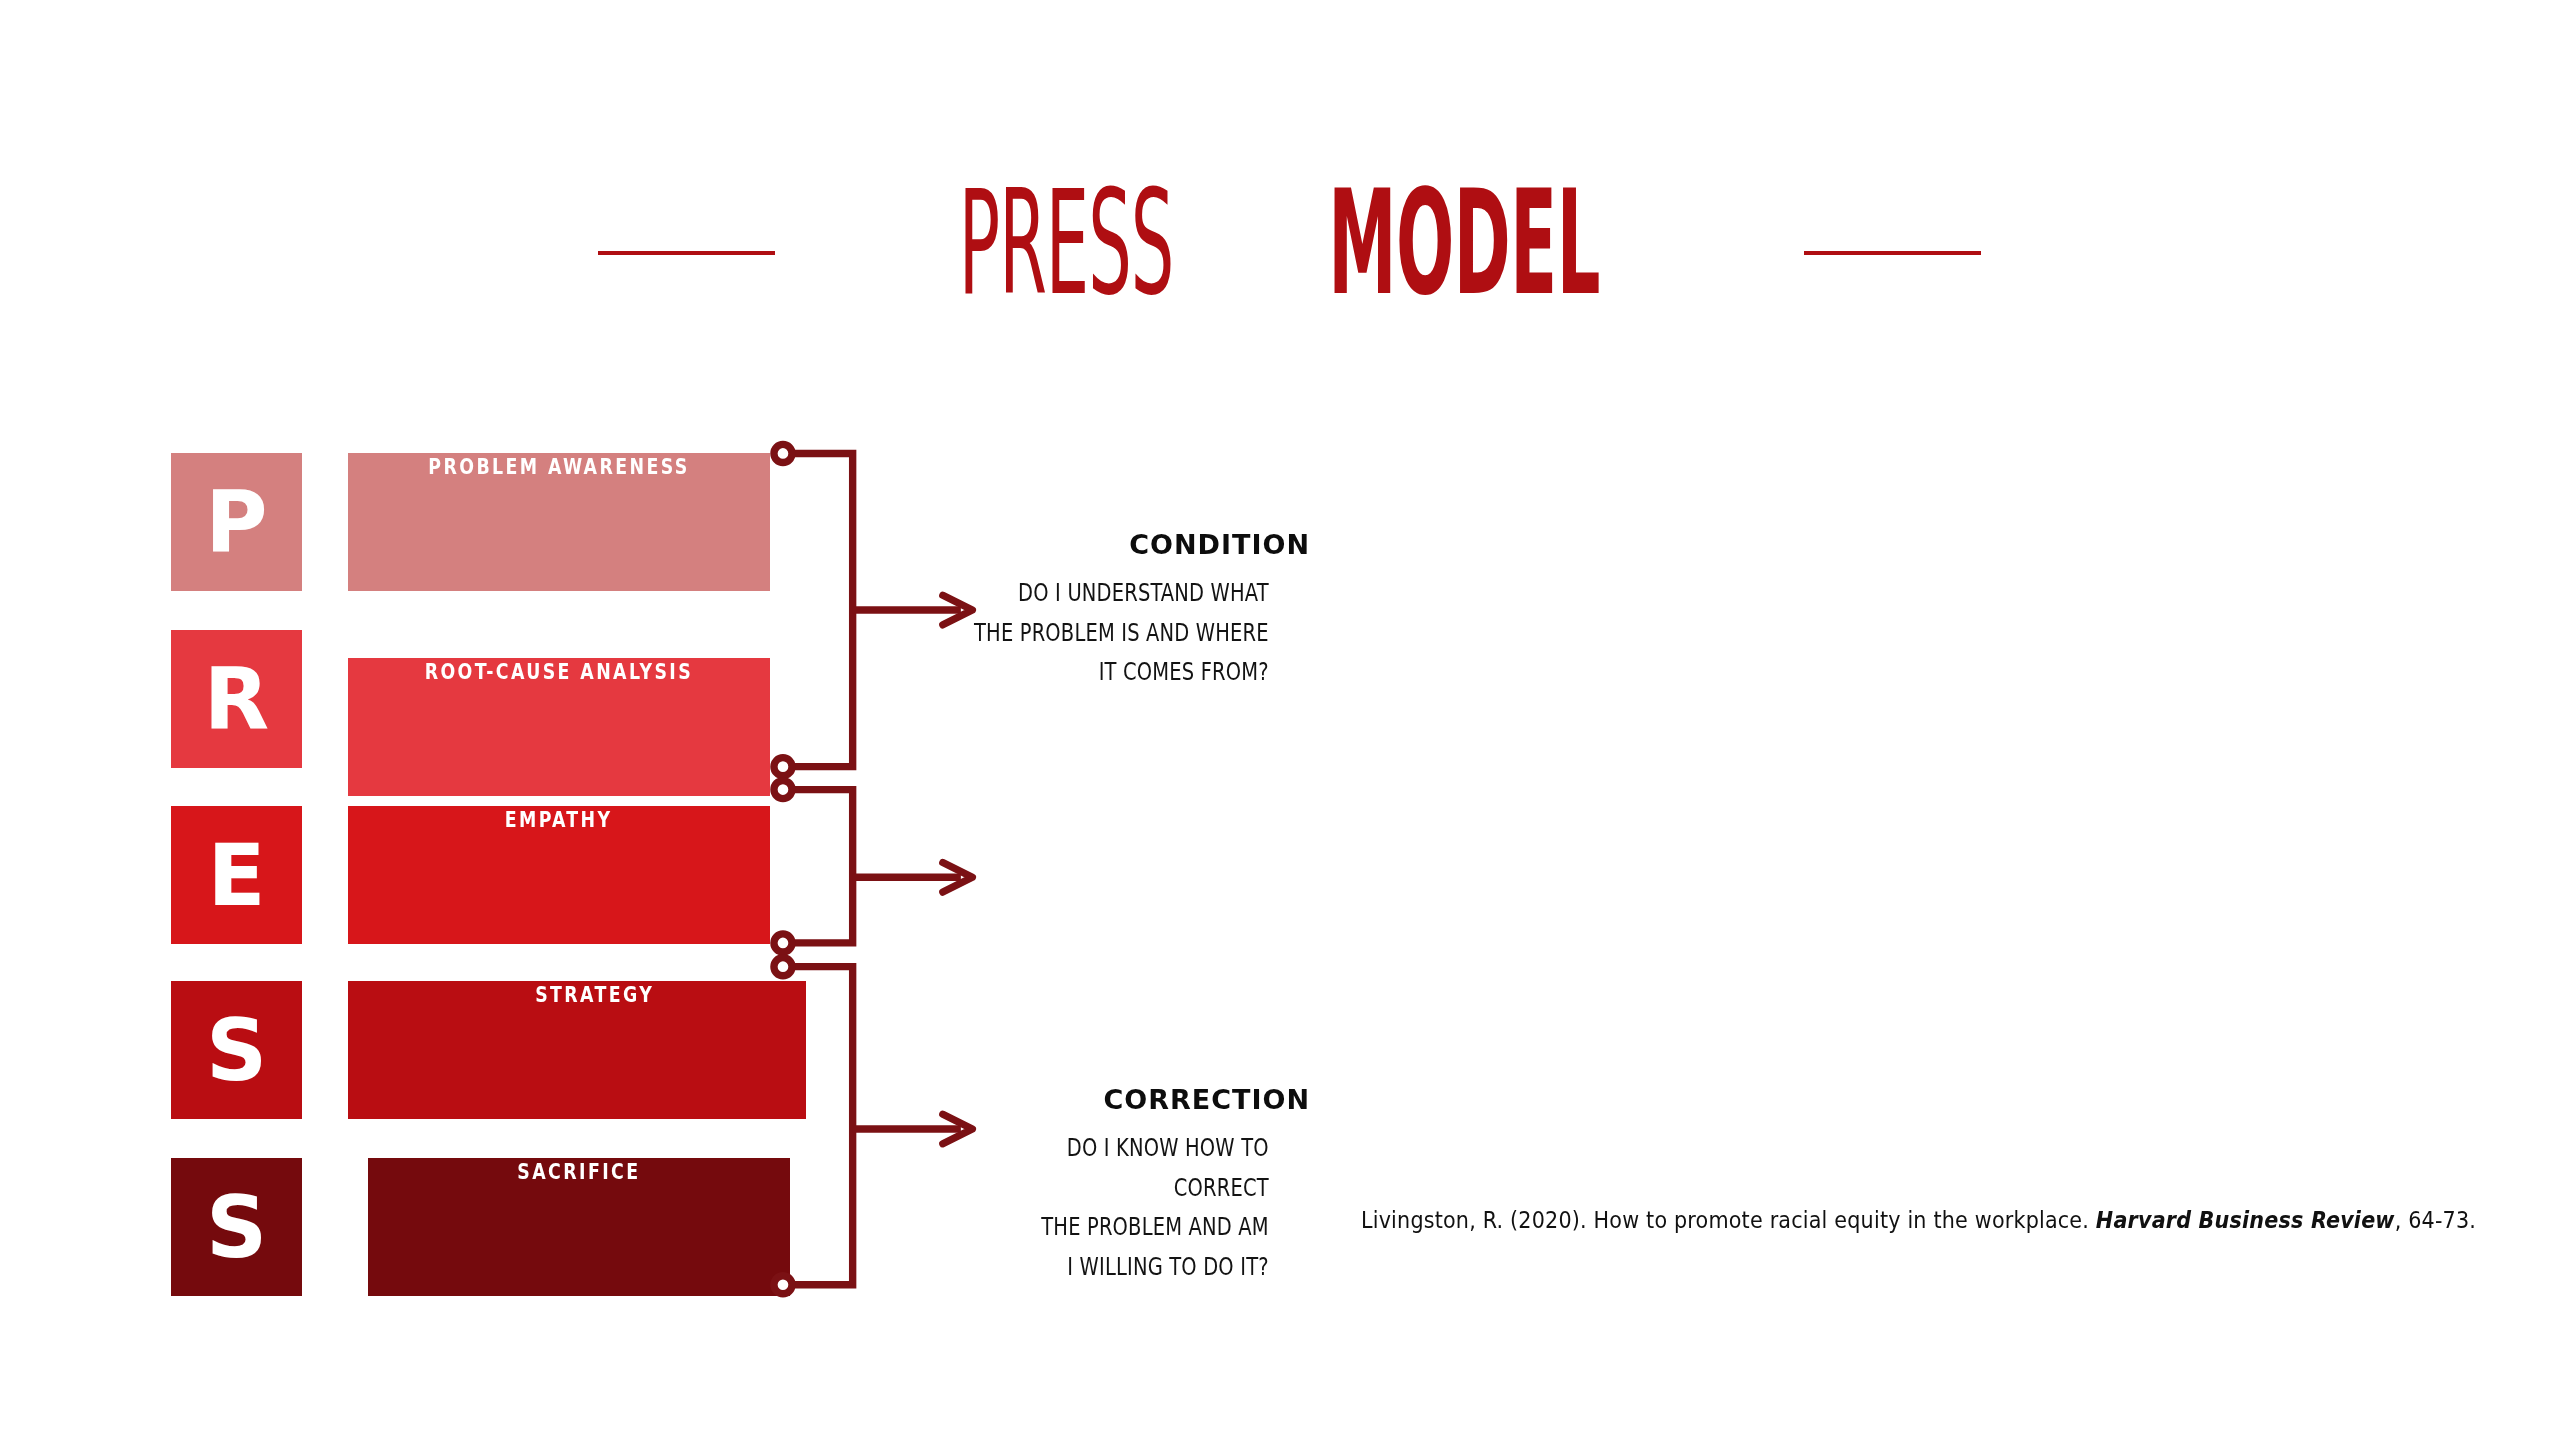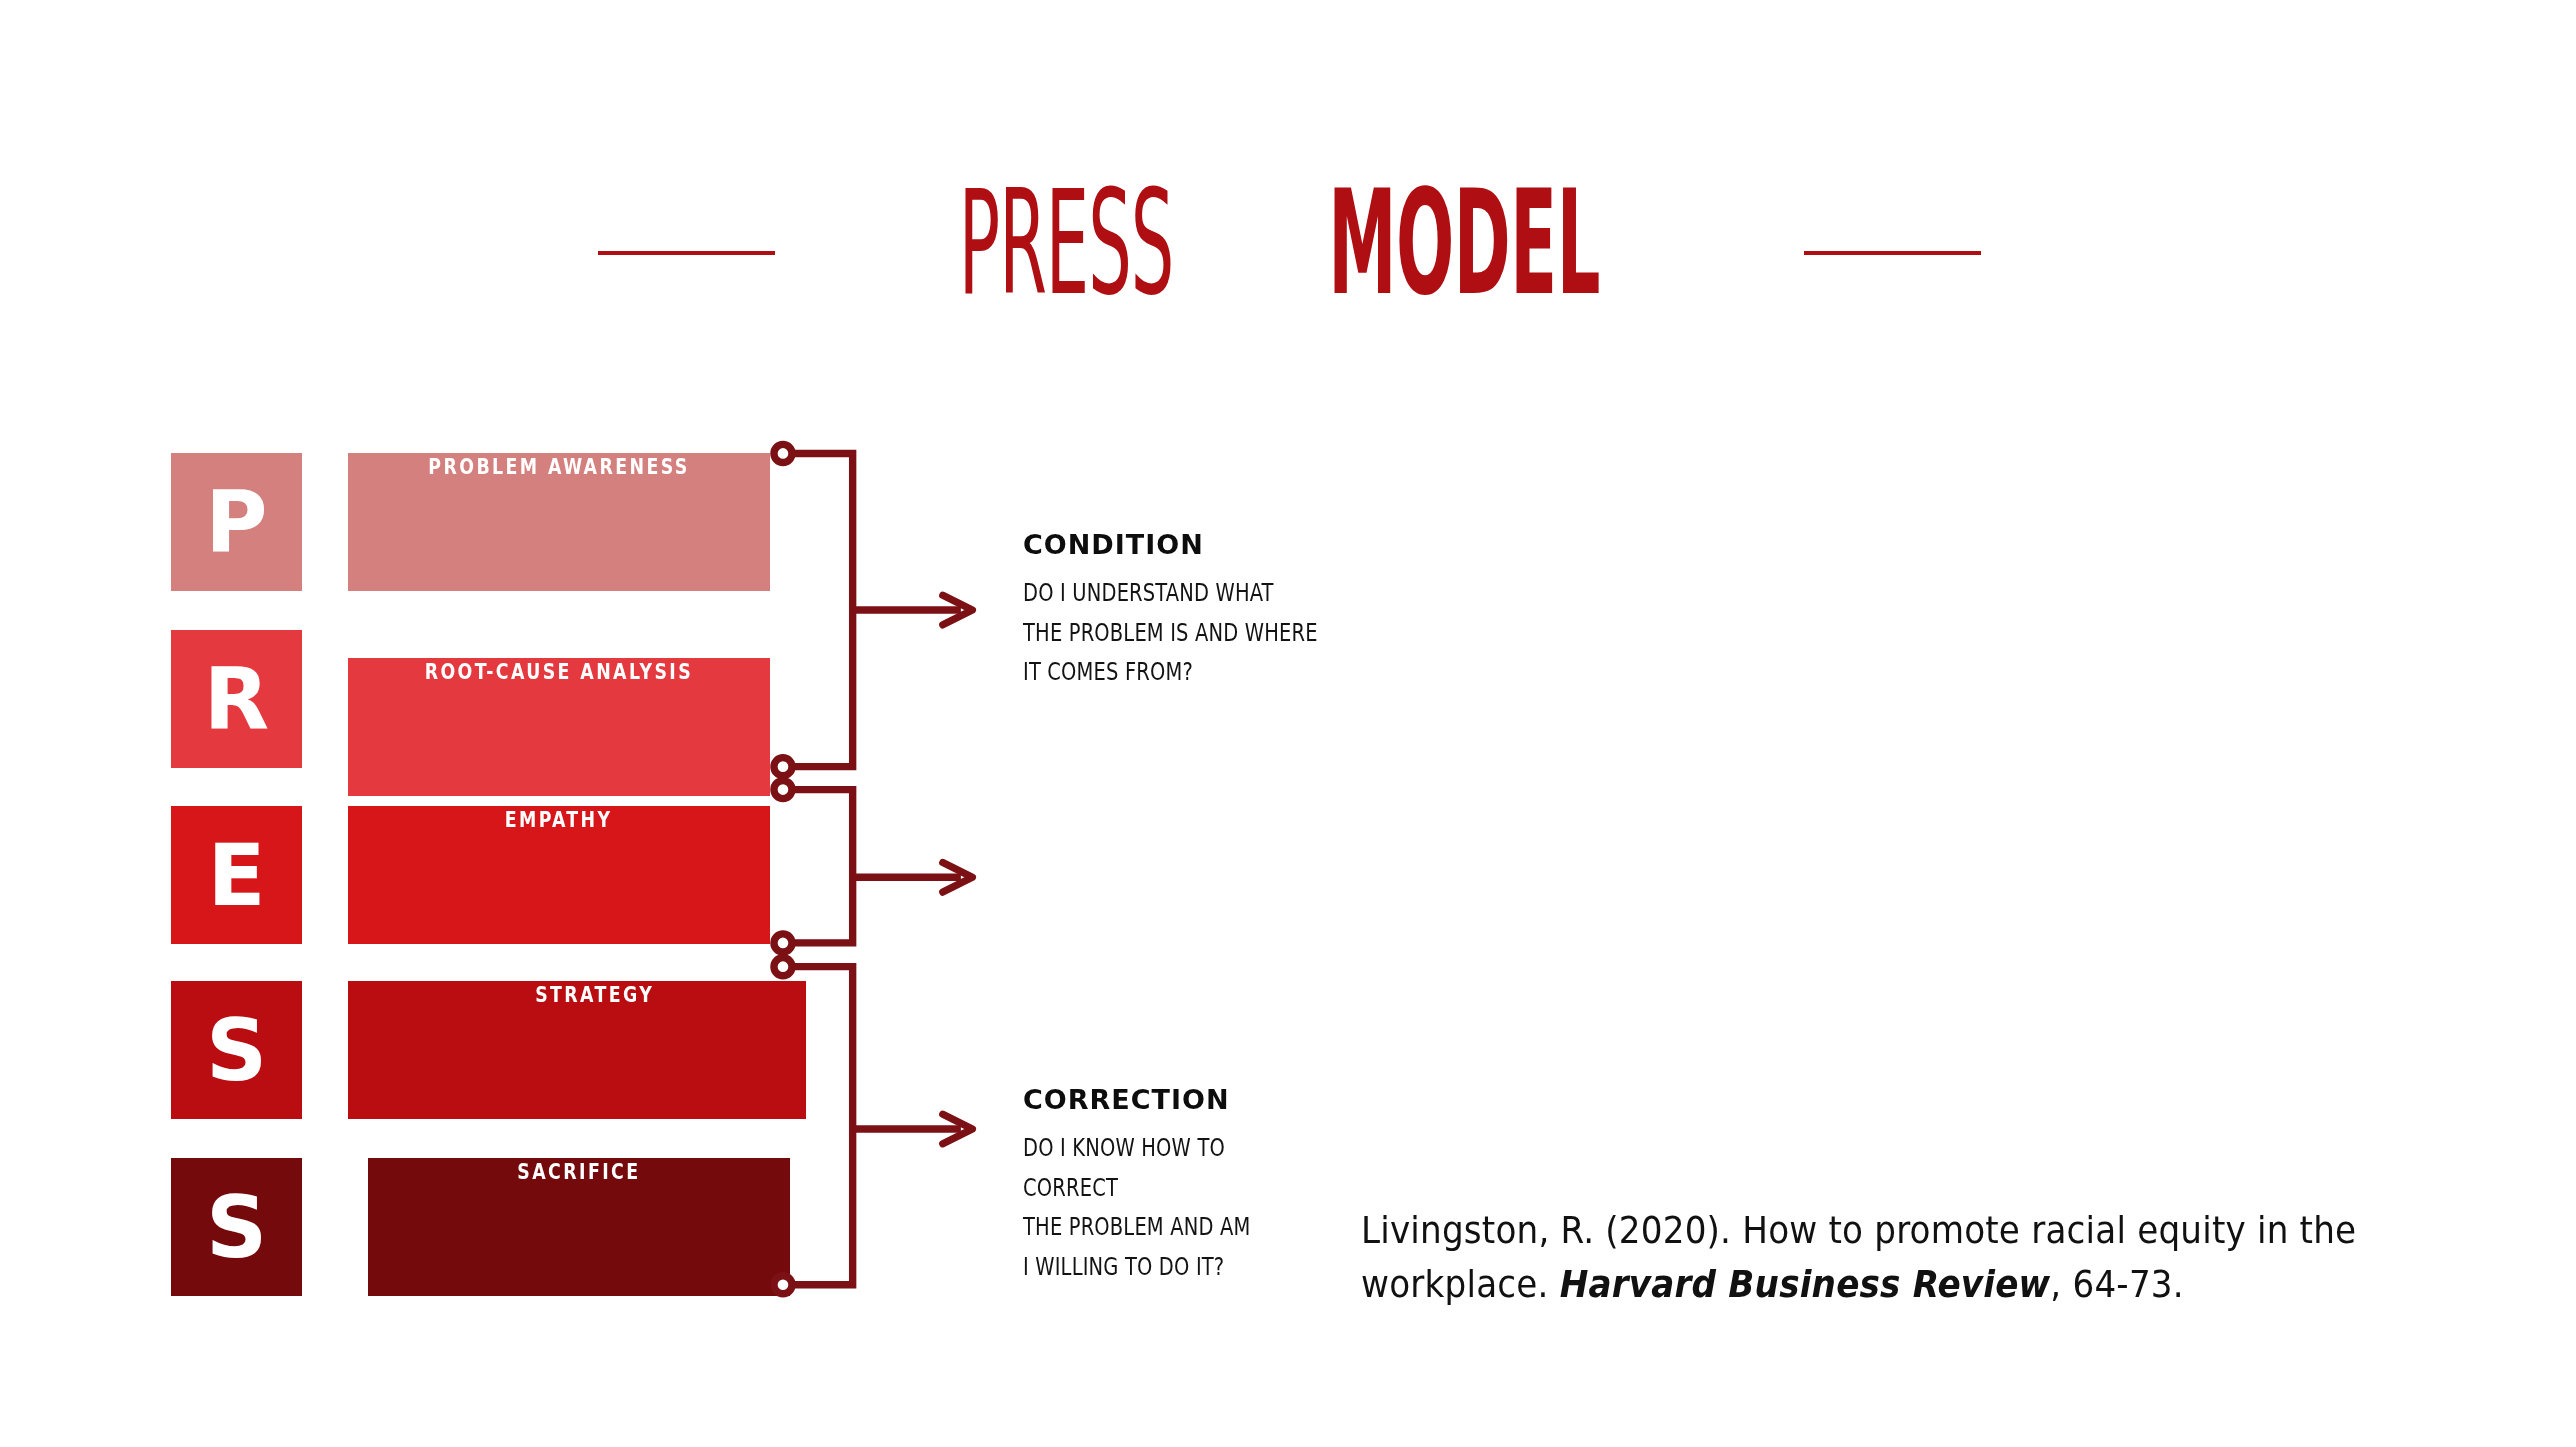--- a/index.html
+++ b/index.html
@@ -75,21 +75,21 @@
     font-size:21px;
     letter-spacing:2.6px;
     line-height:1.38;
     transform:scaleX(.92);
   }
 
   
   #connectors{position:absolute;left:0;top:0;width:2576px;height:1448px;pointer-events:none;}
 
   
-  .qblock{position:absolute;left:1023px;width:344px;}
+  .qblock{position:absolute;left:966px;width:344px;text-align:right;}
   .q-head{
     font-family:"DejaVu Sans","Liberation Sans",sans-serif;
     font-weight:700;
     font-size:27px;
     letter-spacing:1px;
     color:#0d0d0d;
     line-height:1;
     margin:0 0 14.8px 0;
   }
   .q-body{
@@ -103,21 +103,21 @@
     transform:scaleX(.88);
     transform-origin:left top;
     white-space:pre-line;
   }
 
   
   #citation{
     position:absolute;left:1361px;top:1204px;width:1164px;
     font-family:"DejaVu Sans Condensed","Liberation Sans Narrow","Liberation Sans",sans-serif;
     font-stretch:condensed;
-    font-size:38px;
+    font-size:23px;
     line-height:1.42;
     color:#111111;
     letter-spacing:0.2px;
   }
   #citation .cit-em{font-weight:700;font-style:italic;}
 </style>
 </head>
 <body>
 
 <div id="stage">

